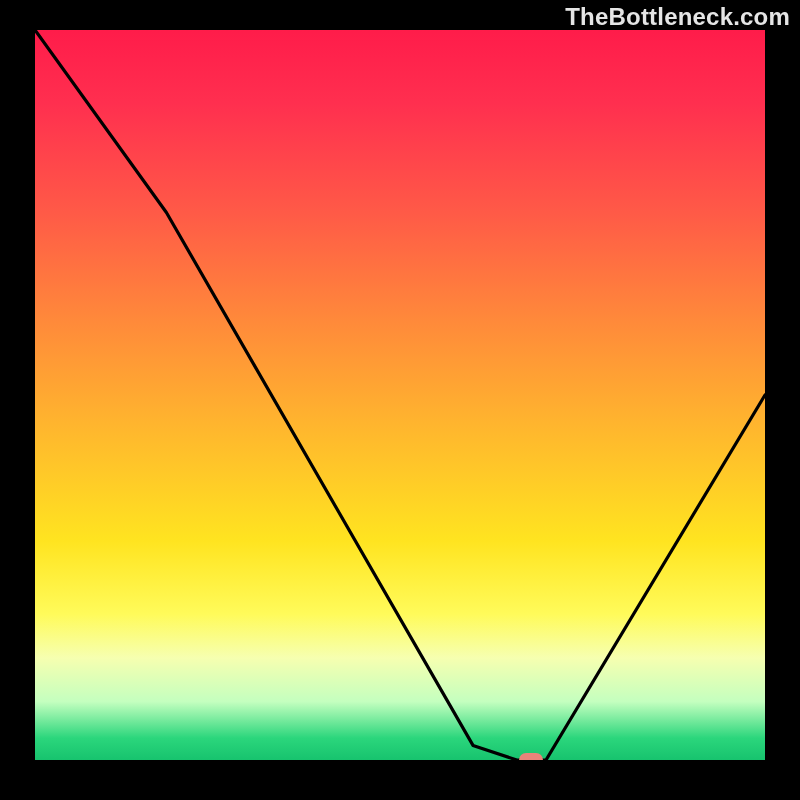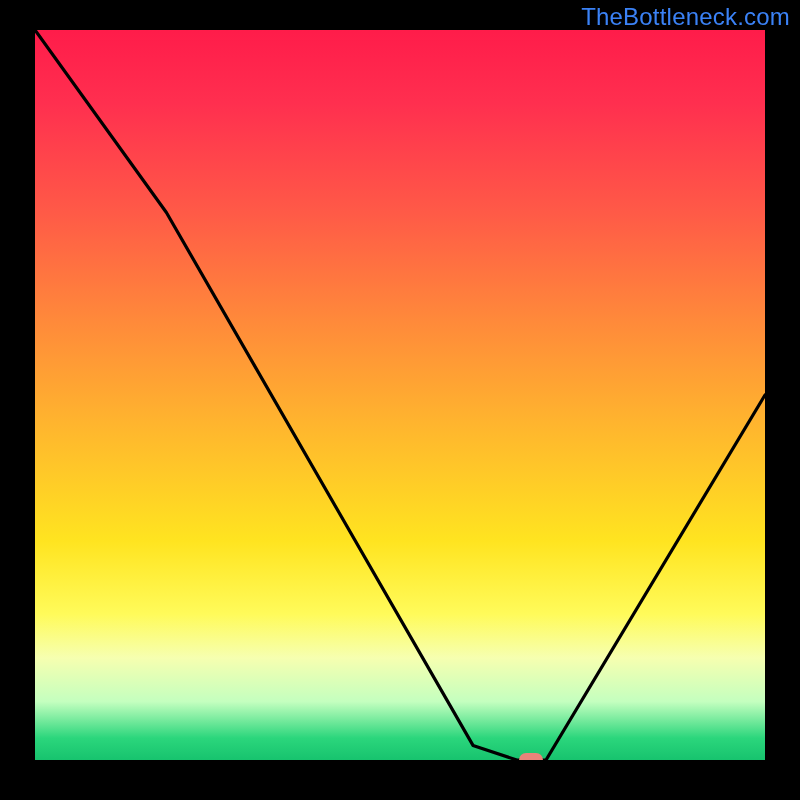--- a/index.html
+++ b/index.html
@@ -14,23 +14,23 @@
   .frame {
     position: relative;
     width: 800px;
     height: 800px;
     background: #000;
   }
   .watermark {
     position: absolute;
     top: 3px;
     right: 10px;
-    color: #3b82f6;
+    color: #e5e5e5;
     font-size: 24px;
-    font-weight: 400;
+    font-weight: 700;
     letter-spacing: 0.2px;
     z-index: 4;
   }
   .plot {
     position: absolute;
     left: 35px;
     top: 30px;
     width: 730px;
     height: 730px;
     overflow: hidden;

